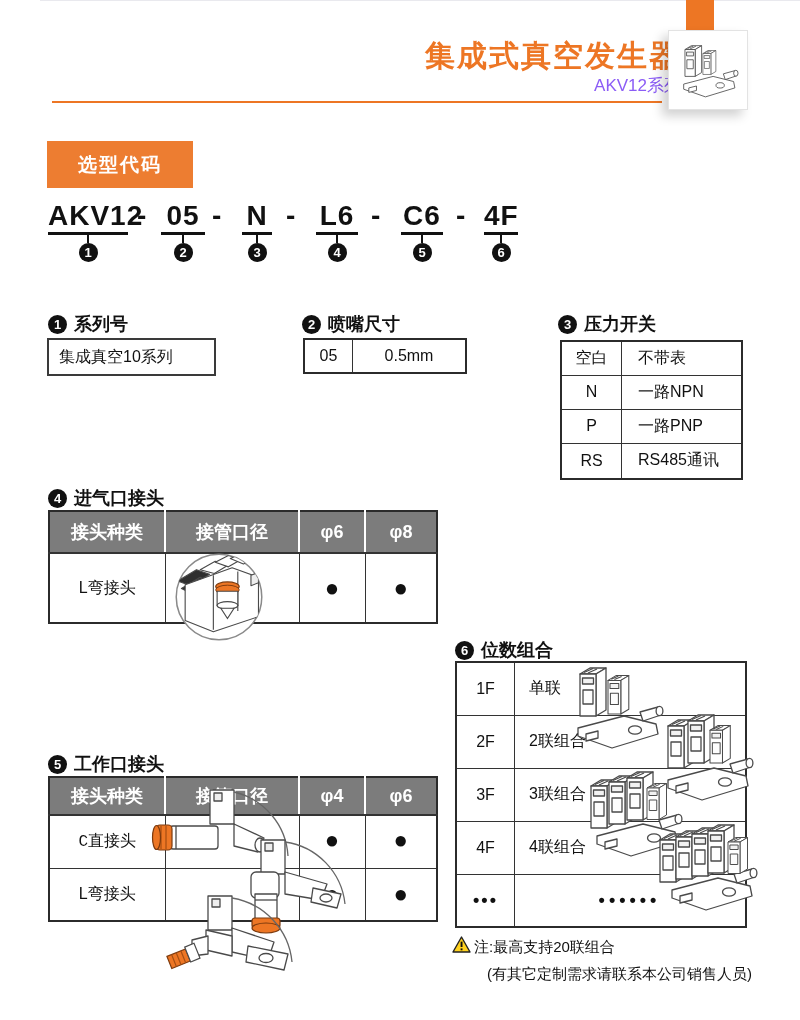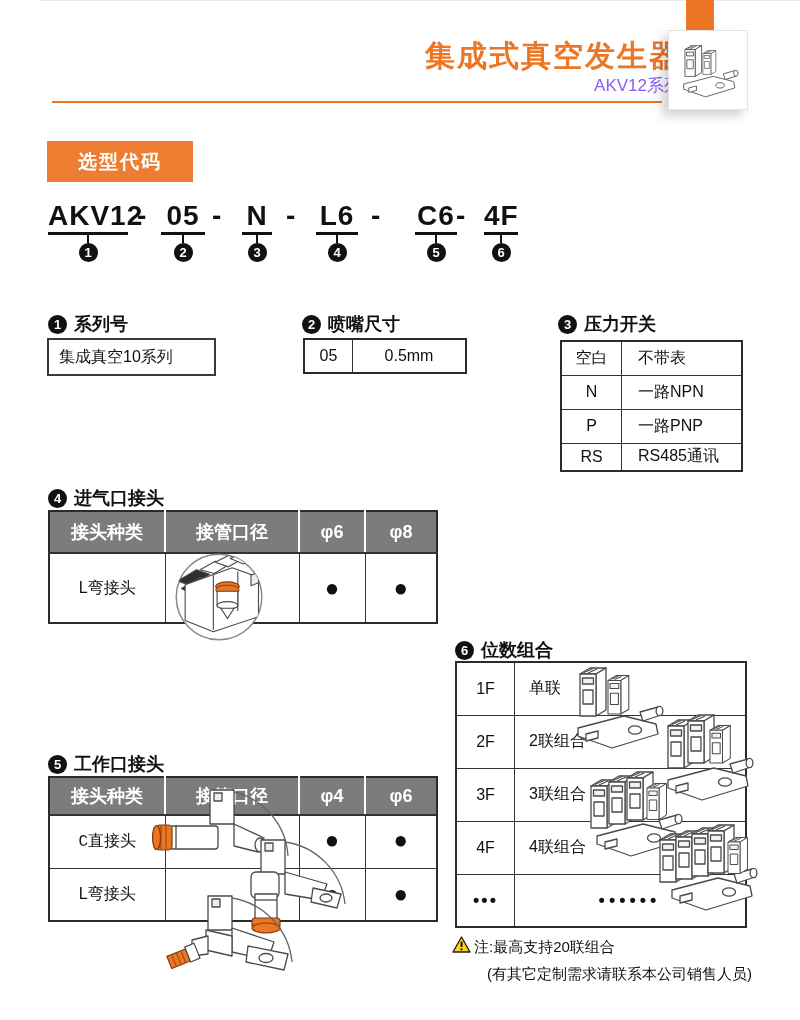--- a/index.html
+++ b/index.html
@@ -10,21 +10,21 @@
   .abs{position:absolute;}
   .top-hairline{left:40px;top:0;width:760px;height:1px;background:#e9e9ee;}
   
   .top-bar{left:686px;top:0;width:28px;height:30px;background:#ed7624;}
   .hdr-title{right:143px;top:40px;font-size:30px;font-weight:bold;color:#ed7624;letter-spacing:2px;line-height:32px;}
   .hdr-sub{right:143px;top:77px;font-size:17px;color:#8b5cf6;line-height:18px;}
   .hdr-rule{left:52px;top:101px;width:610px;height:2px;background:#ed7624;}
   .product-box{left:668px;top:30px;width:78px;height:78px;background:#fff;border:1px solid #e3e3e3;
     box-shadow:-6px 6px 10px rgba(0,0,0,.18);display:flex;align-items:center;justify-content:center;z-index:3;}
   
-  .tag{left:47px;top:141px;width:146px;height:41px;background:#ed7d31;color:#fff;
+  .tag{left:47px;top:141px;width:146px;height:47px;background:#ed7d31;color:#fff;
     font-size:19px;font-weight:bold;display:flex;align-items:center;justify-content:center;letter-spacing:2px;}
   
   .seg{display:flex;flex-direction:column;align-items:center;top:201px;}
   .seg-code{width:100%;text-align:center;font-size:28px;font-weight:bold;line-height:30px;
     border-bottom:3px solid #111;padding-bottom:1px;letter-spacing:1px;}
   .seg-tick{width:2px;height:8px;background:#111;}
   .mdash{top:201px;font-size:28px;font-weight:bold;line-height:30px;}
   .ncirc{width:19px;height:19px;border-radius:50%;background:#111;color:#fff;font-size:13px;
     font-weight:bold;display:inline-flex;align-items:center;justify-content:center;flex:none;}
   
@@ -106,21 +106,21 @@
     <div class="seg-tick"></div>
     <span class="ncirc">3</span>
   </div>
   <div class="abs mdash" style="left:286px;">-</div>
   <div class="abs seg" style="left:316px;width:42px;">
     <div class="seg-code">L6</div>
     <div class="seg-tick"></div>
     <span class="ncirc">4</span>
   </div>
   <div class="abs mdash" style="left:371px;">-</div>
-  <div class="abs seg" style="left:415px;width:42px;justify-content:center;">
+  <div class="abs seg" style="left:401px;width:42px;justify-content:center;">
     <div class="seg-code">C6</div>
     <div class="seg-tick"></div>
     <span class="ncirc">5</span>
   </div>
   <div class="abs mdash" style="left:456px;">-</div>
   <div class="abs seg" style="left:484px;width:34px;">
     <div class="seg-code">4F</div>
     <div class="seg-tick"></div>
     <span class="ncirc">6</span>
   </div>
@@ -155,21 +155,21 @@
       <td class="cell-l">不带表</td>
     </tr>
     <tr style="height:34px;">
       <td class="cell-c">N</td>
       <td class="cell-l">一路NPN</td>
     </tr>
     <tr style="height:34px;">
       <td class="cell-c">P</td>
       <td class="cell-l">一路PNP</td>
     </tr>
-    <tr style="height:28px;">
+    <tr style="height:36px;">
       <td class="cell-c">RS</td>
       <td class="cell-l">RS485通讯</td>
     </tr>
   </tbody>
     </table>
 
   <div class="abs sec-title" style="left:48px;top:486px;">
     <span class="ncirc">4</span>
     <span>进气口接头</span>
   </div>

